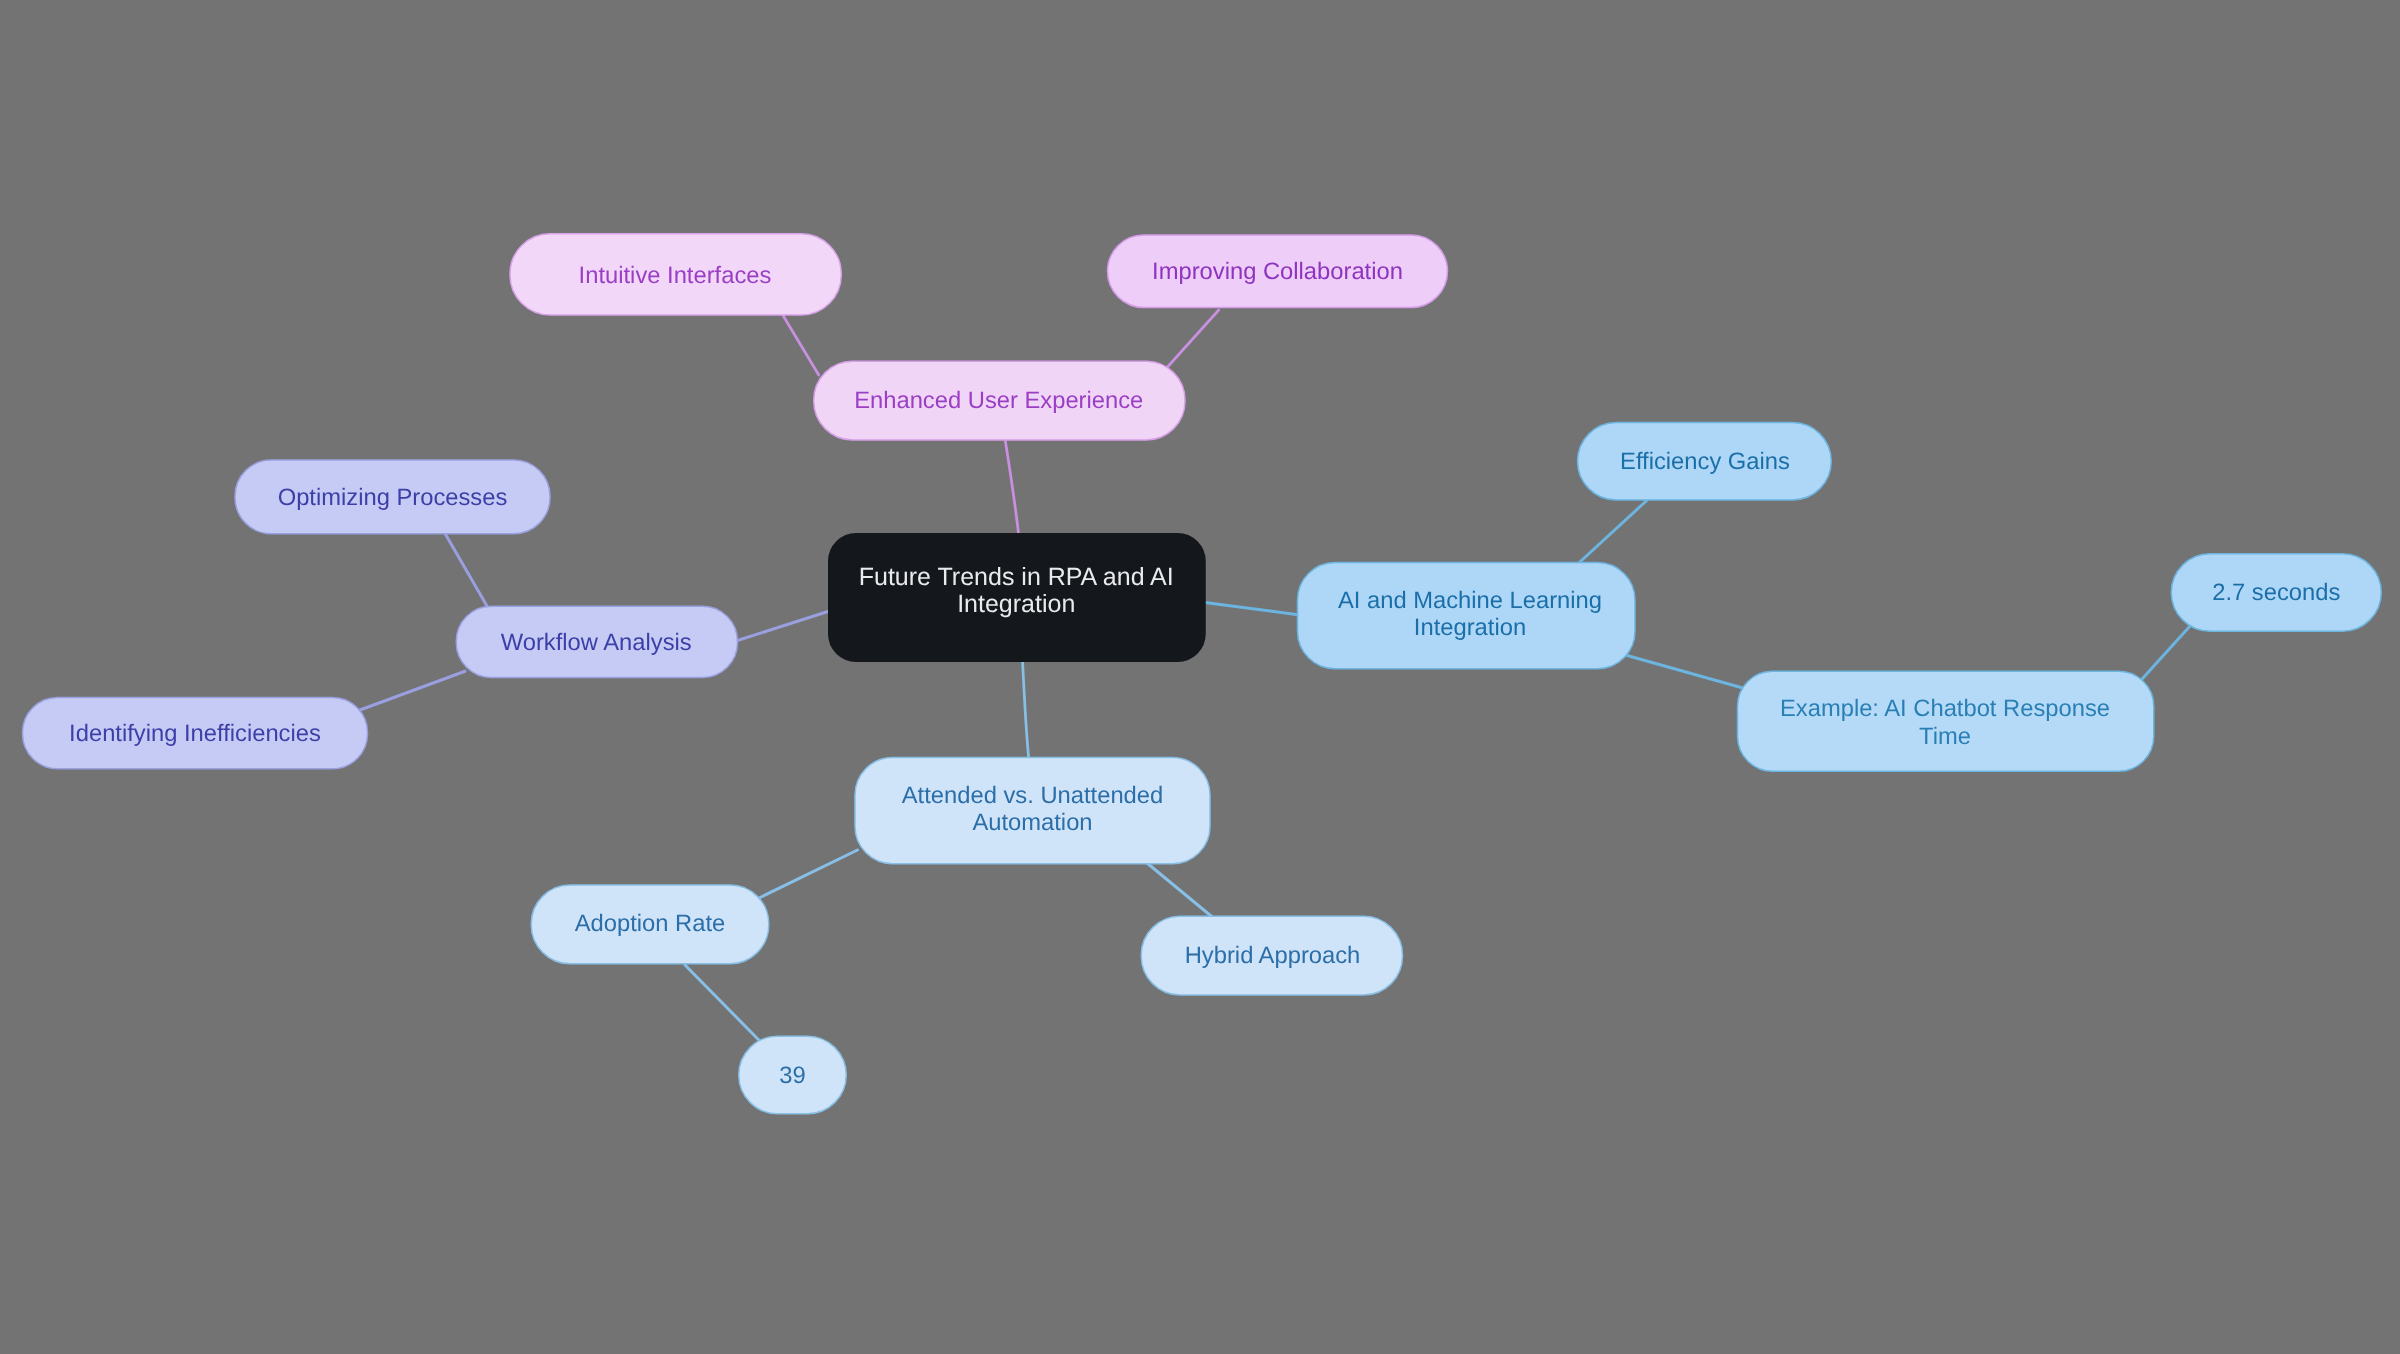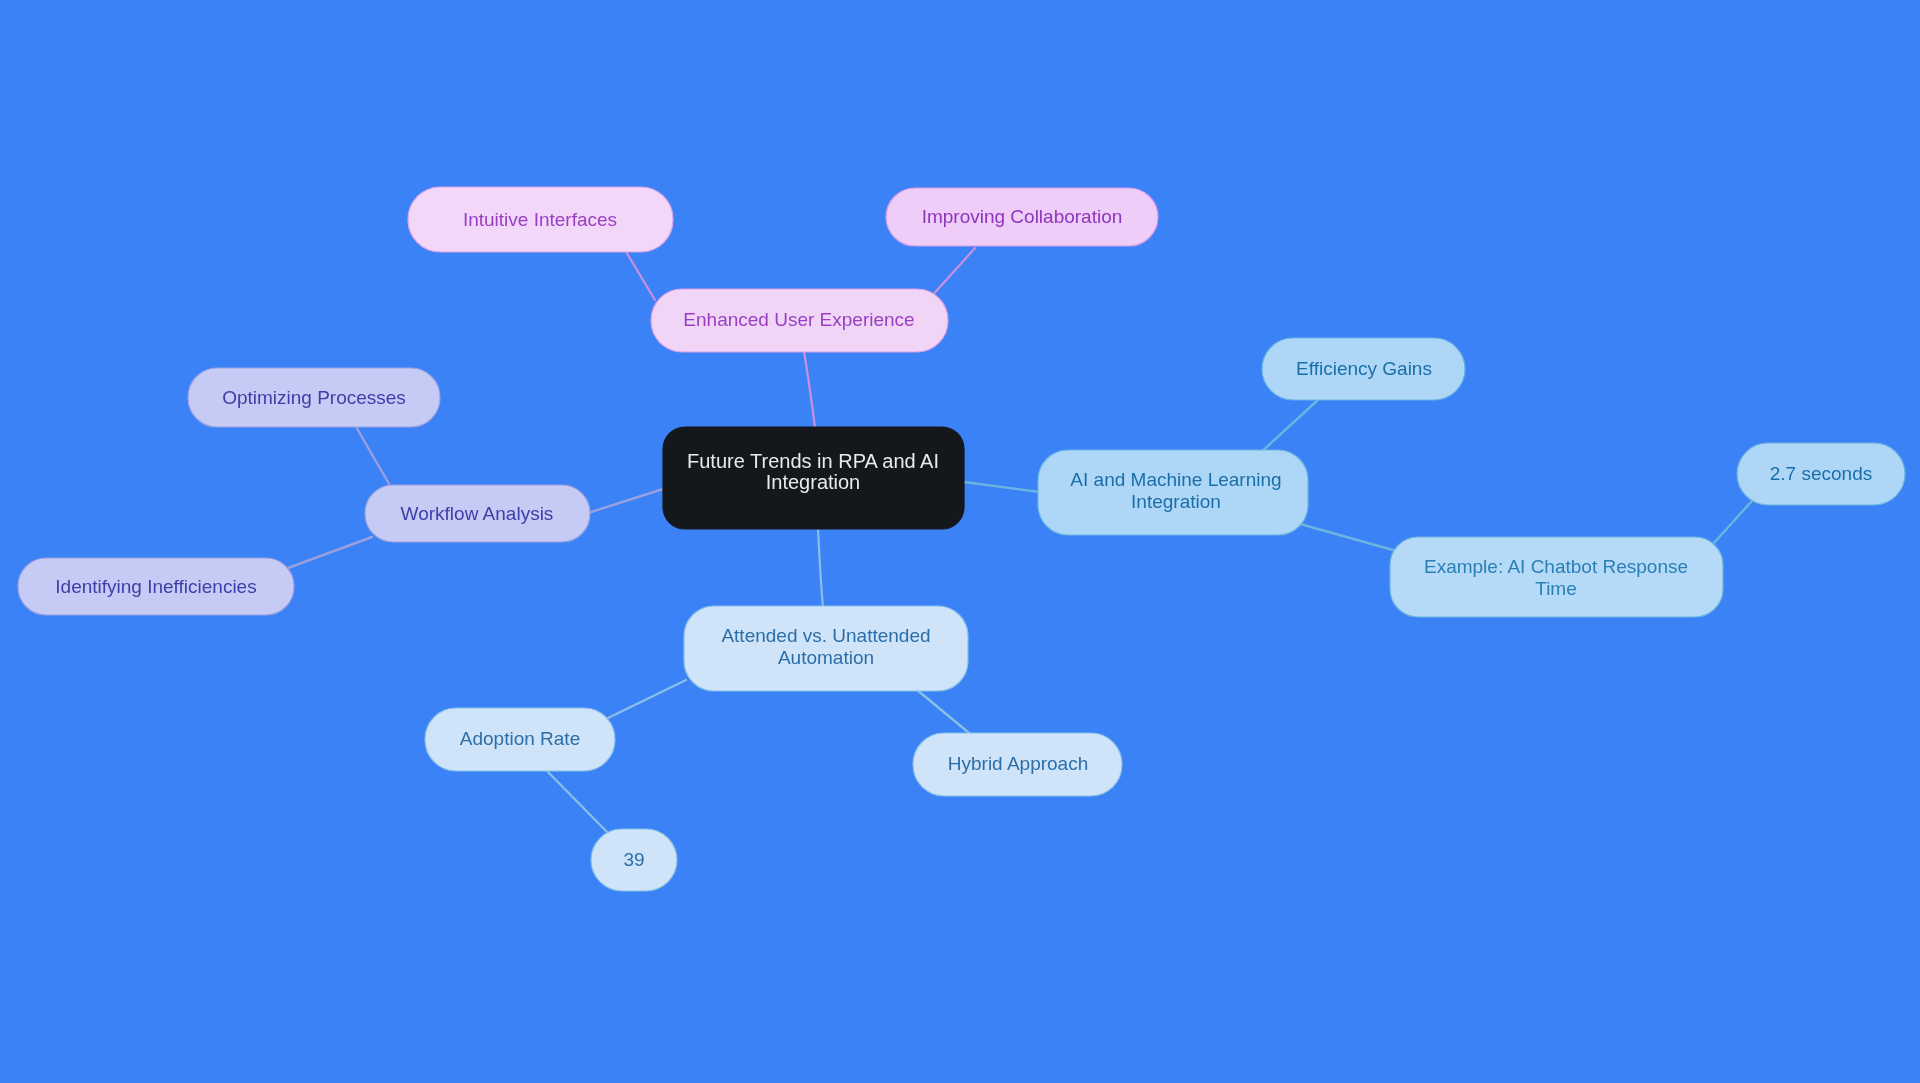--- a/index.html
+++ b/index.html
@@ -11,21 +11,21 @@
   body {
     width: 1920px;
     height: 1083px;
     overflow: hidden;
     font-family: "Liberation Sans", sans-serif;
   }
   #mindmap-root {
     position: relative;
     width: 1920px;
     height: 1083px;
-    background: #3b82f6;
+    background: #737373;
   }
   svg.mm-canvas {
     position: absolute;
     top: 0;
     left: 0;
     width: 1920px;
     height: 1083px;
     display: block;
   }
   .mm-edge {

